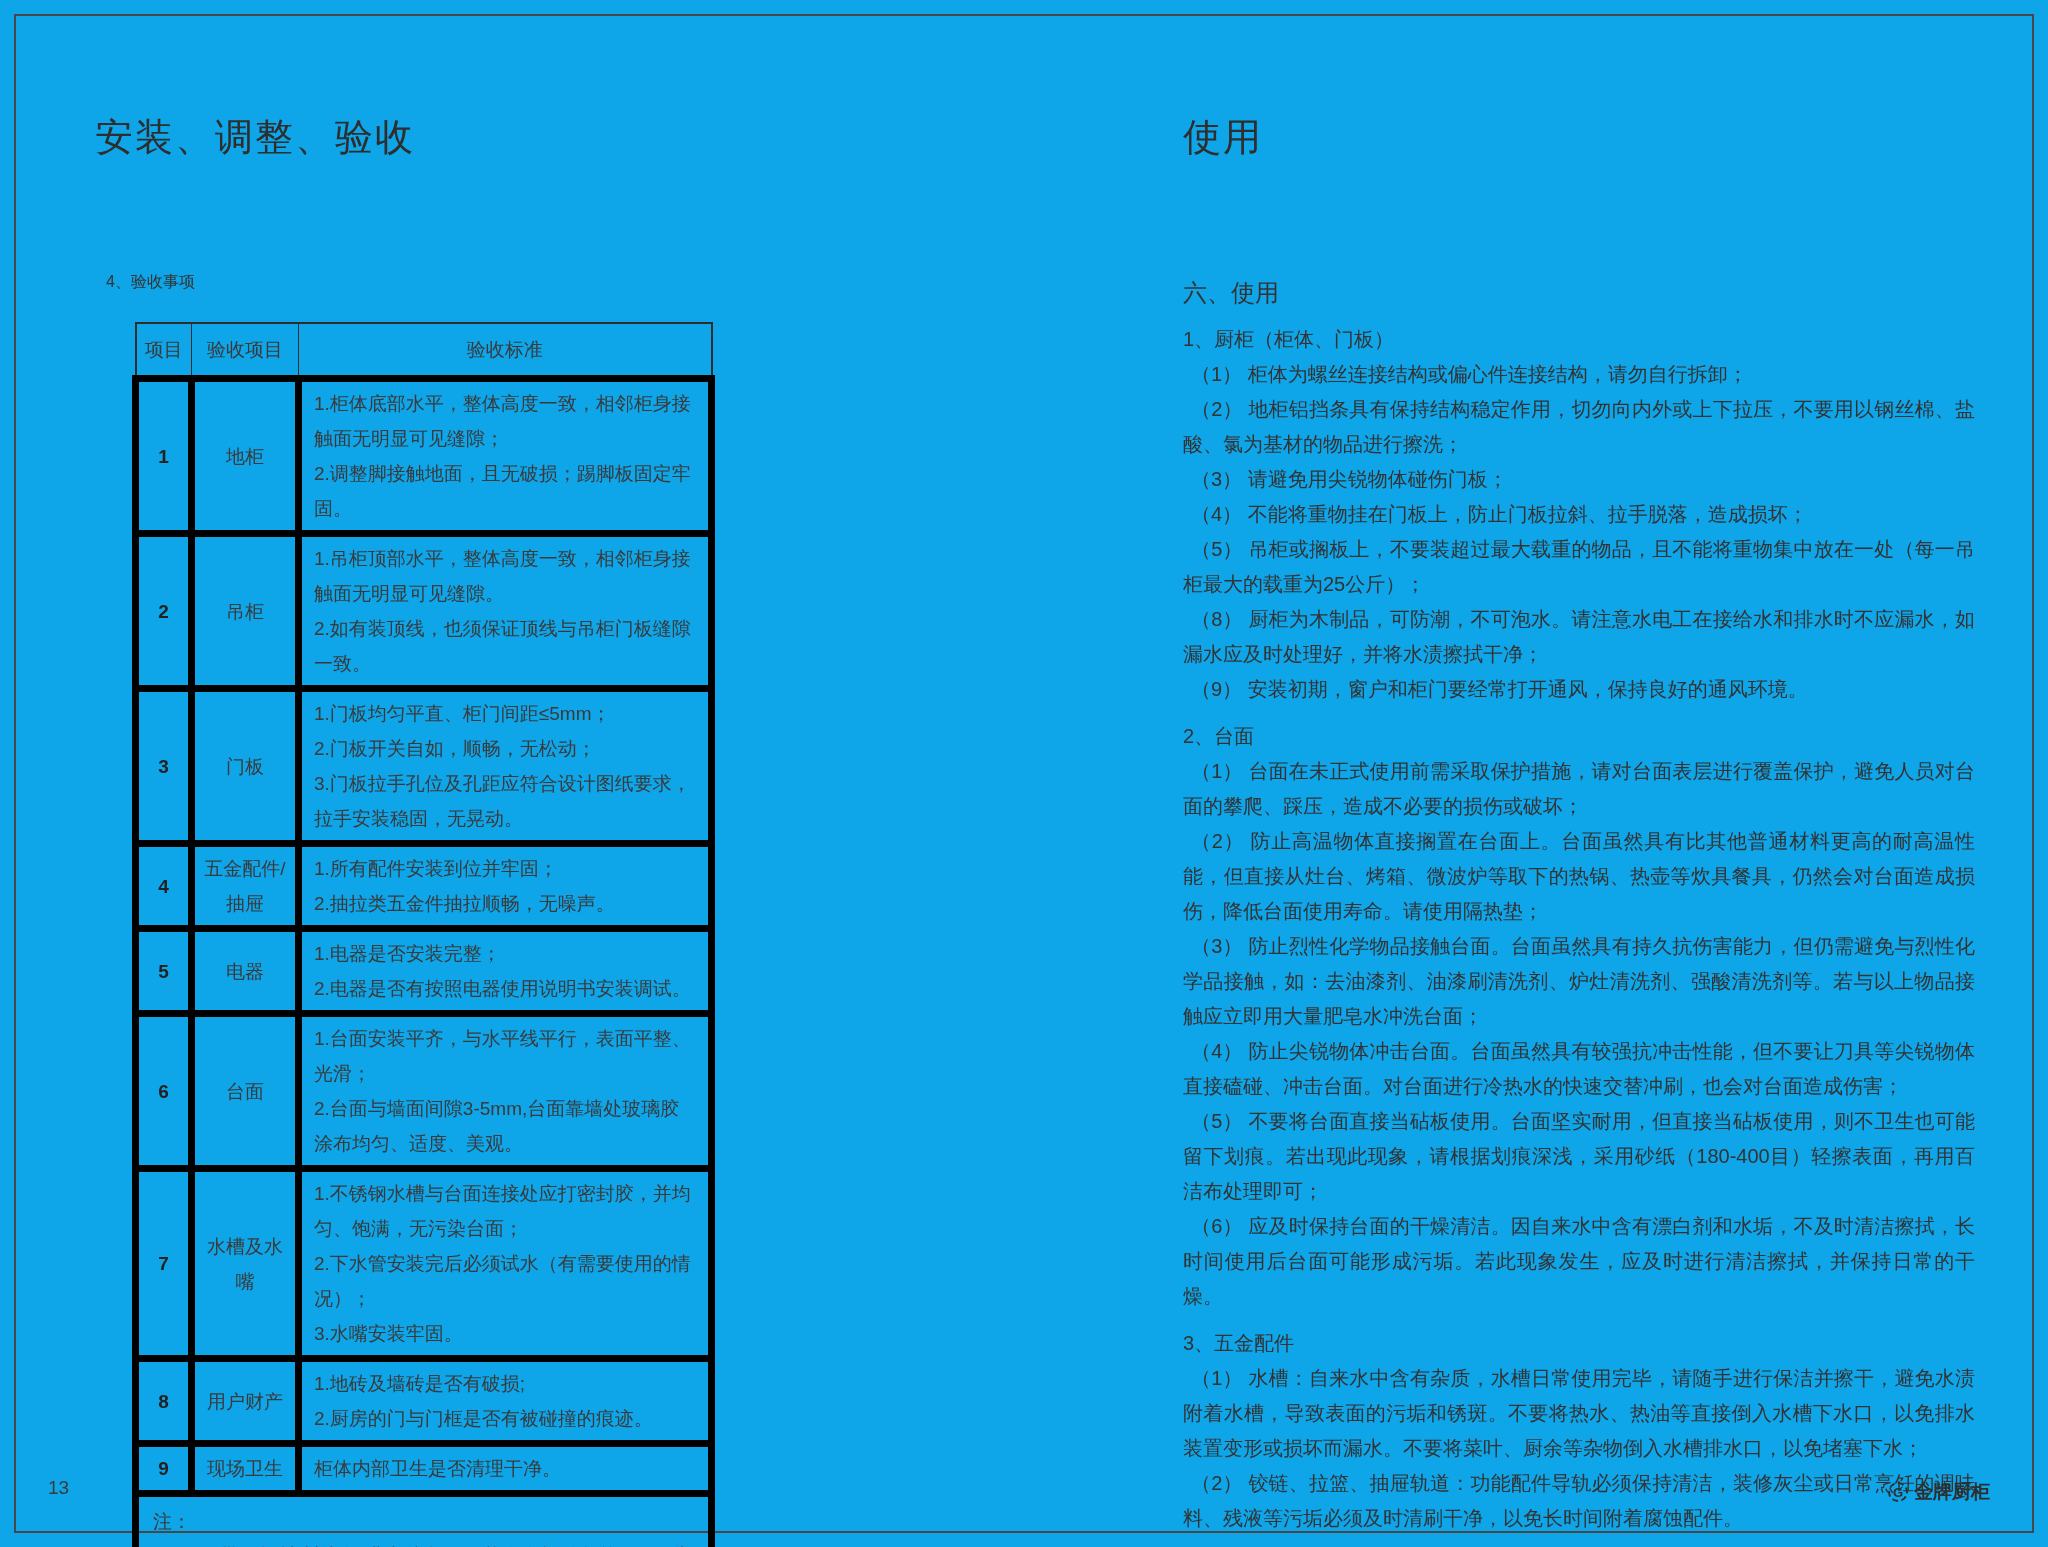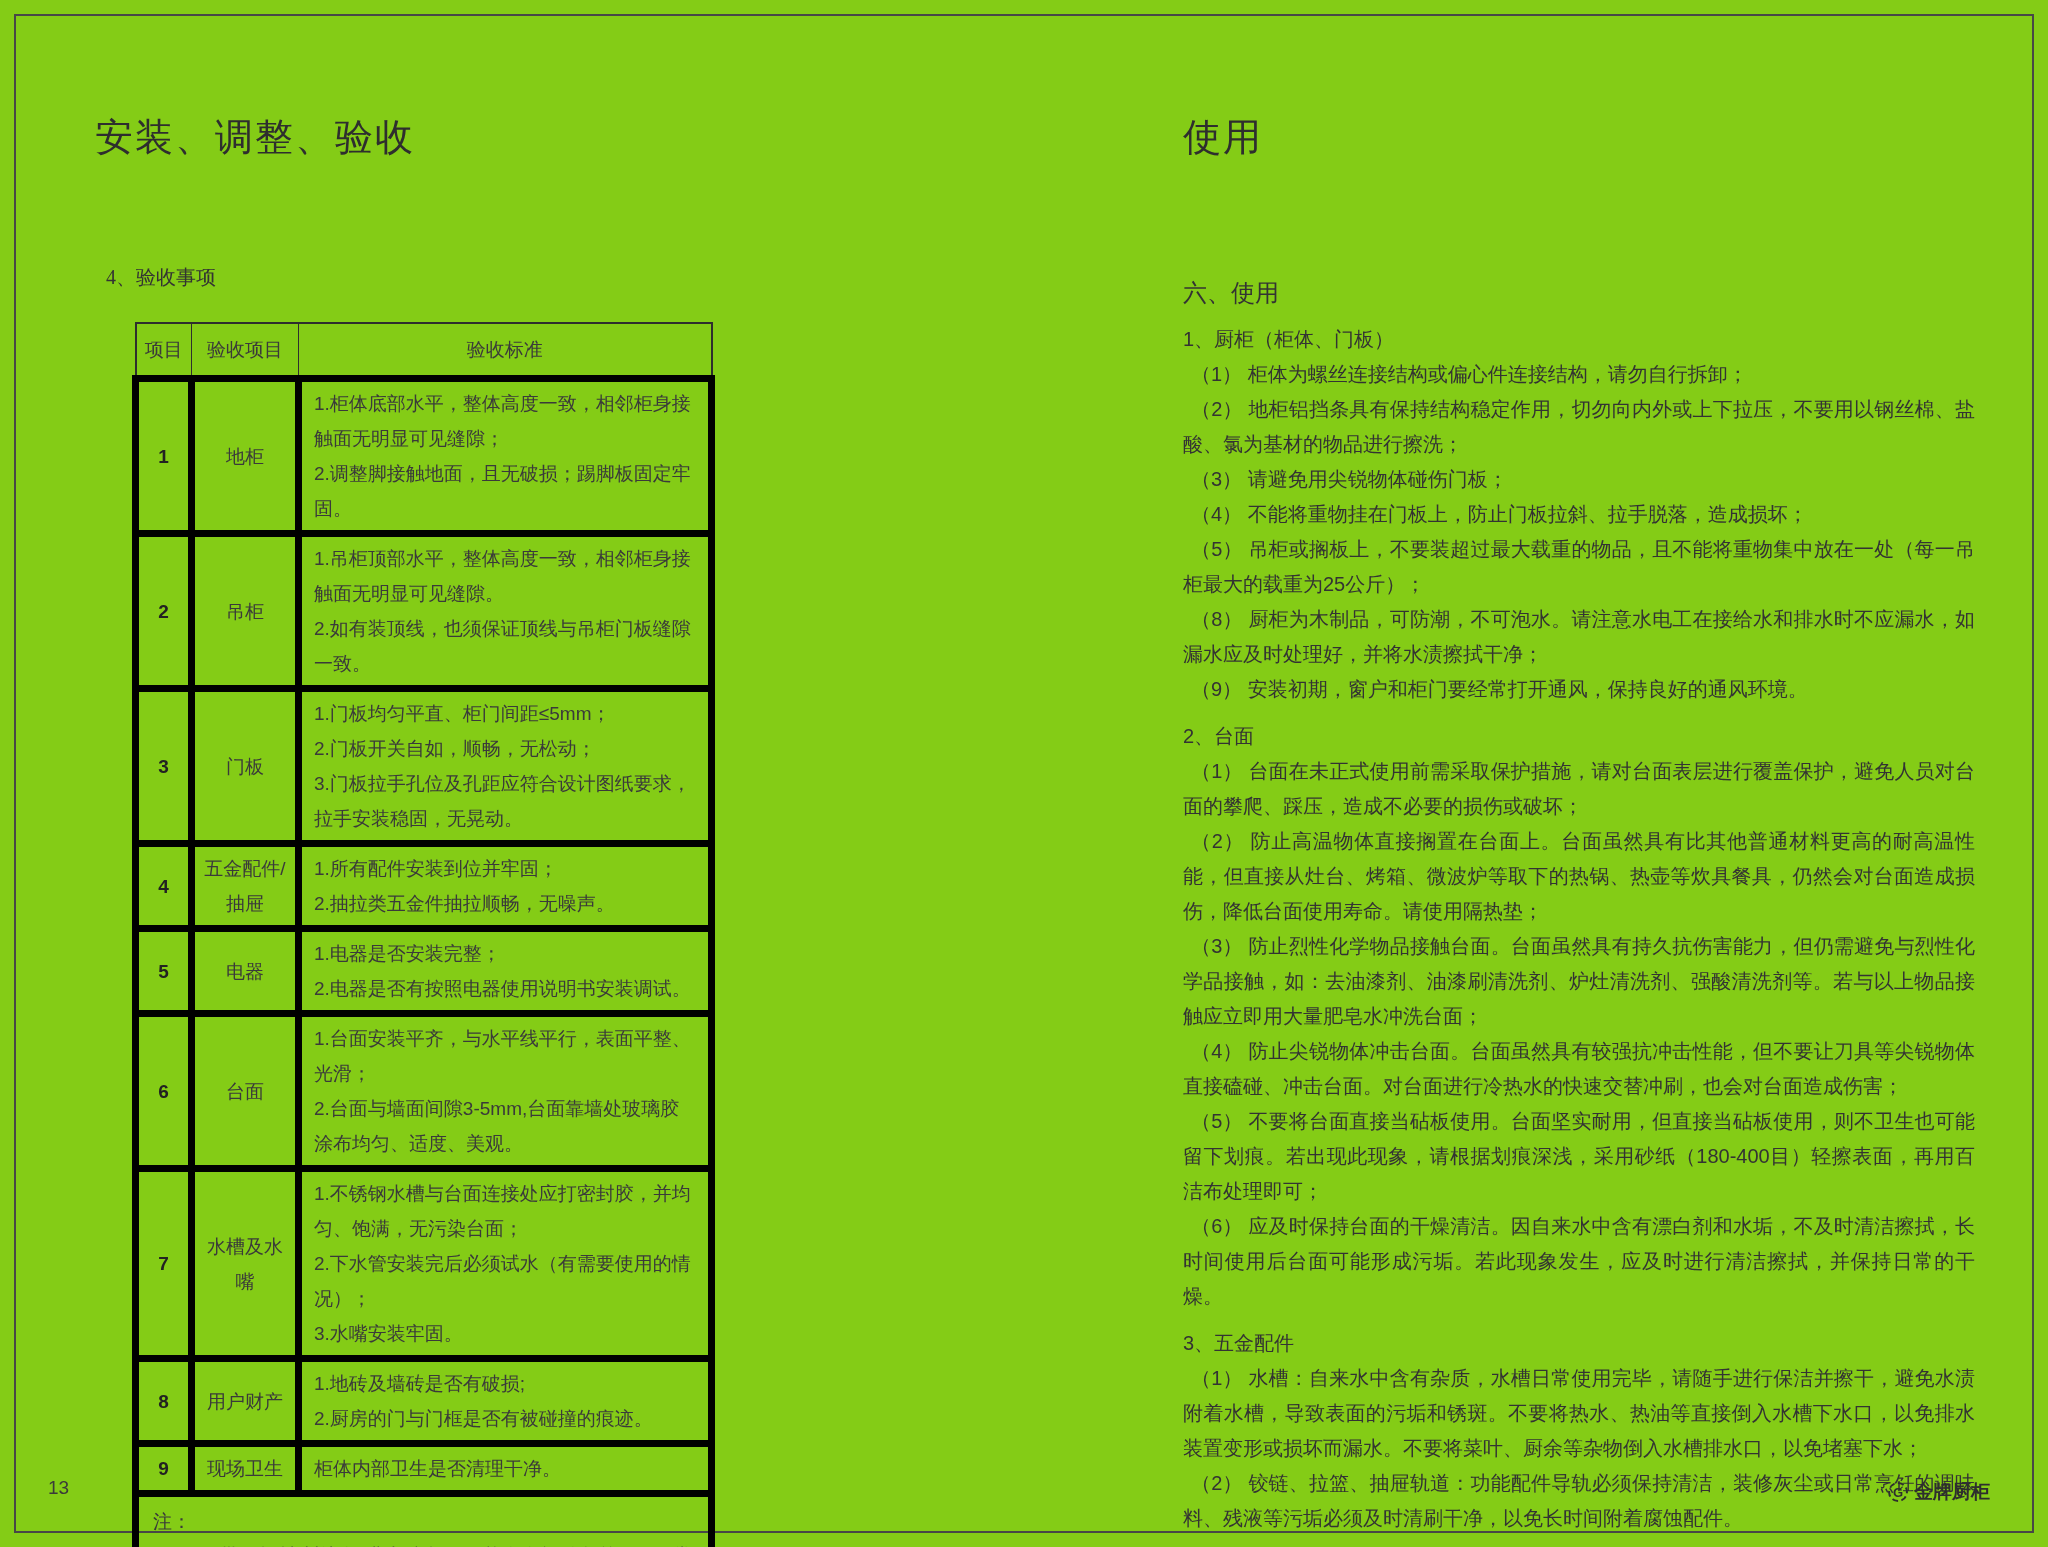--- a/index.html
+++ b/index.html
@@ -1,38 +1,38 @@
 <!DOCTYPE html>
 <html lang="zh"><head>
 <meta charset="utf-8">
 <style>
   html,body{margin:0;padding:0;background:#ffffff;}
   .page{
     position:relative;
     width:2048px;height:1547px;
-    background:#84cc16;
+    background:#0ea5e9;
     font-family:"Liberation Sans","DejaVu Sans",sans-serif;
     color:#333333;
     overflow:hidden;
   }
   .page-border{
     position:absolute;
     left:14px;top:14px;right:14px;bottom:14px;
     border:2px solid #474747;
     pointer-events:none;
   }
   
   .left-title{
     position:absolute;left:95px;top:112px;
     font-size:38px;font-weight:400;color:#2e2e2e;
     letter-spacing:2px;margin:0;
   }
   .left-section-label{
-    position:absolute;left:106px;top:264px;
-    font-size:20px;color:#333;font-family:Liberation Serif, serif;
+    position:absolute;left:106px;top:272px;
+    font-size:16px;color:#333;
   }
   .acc-table{
     position:absolute;left:132px;top:322px;
     width:583px;
     border-collapse:collapse;
     table-layout:fixed;
     border:2px solid #2e2e2e;
     font-size:19px;
     color:#3a3a3a;
   }

